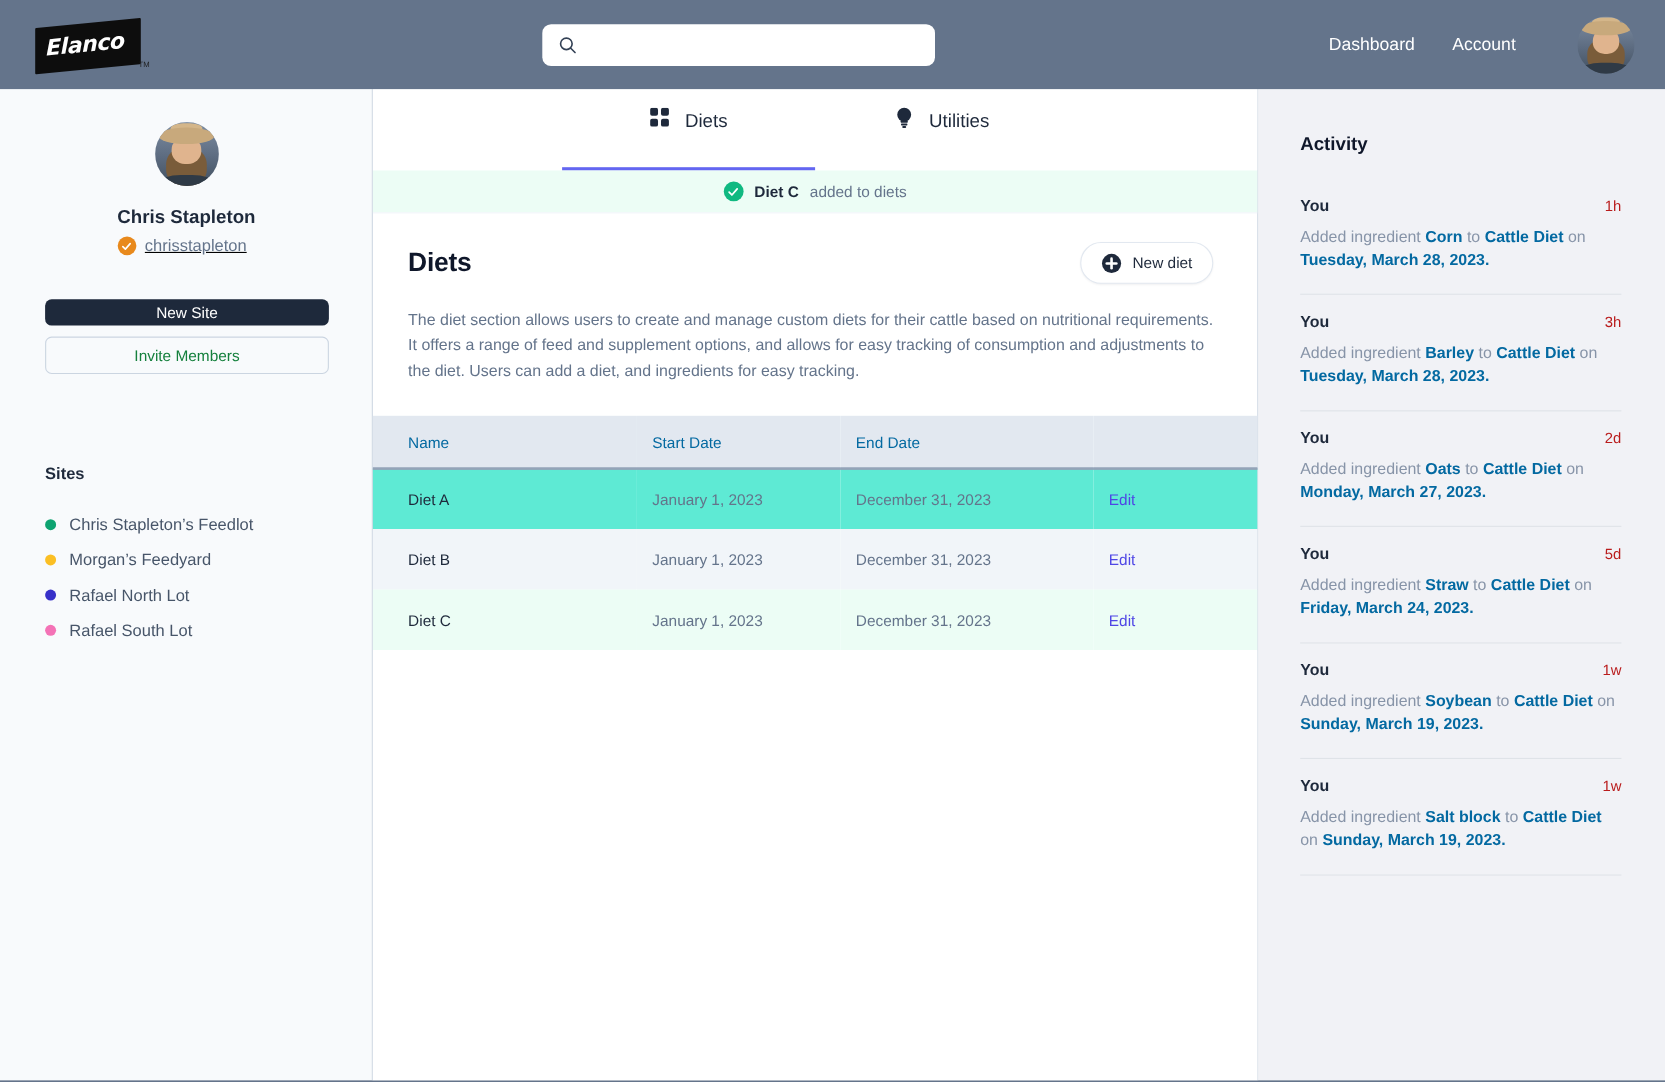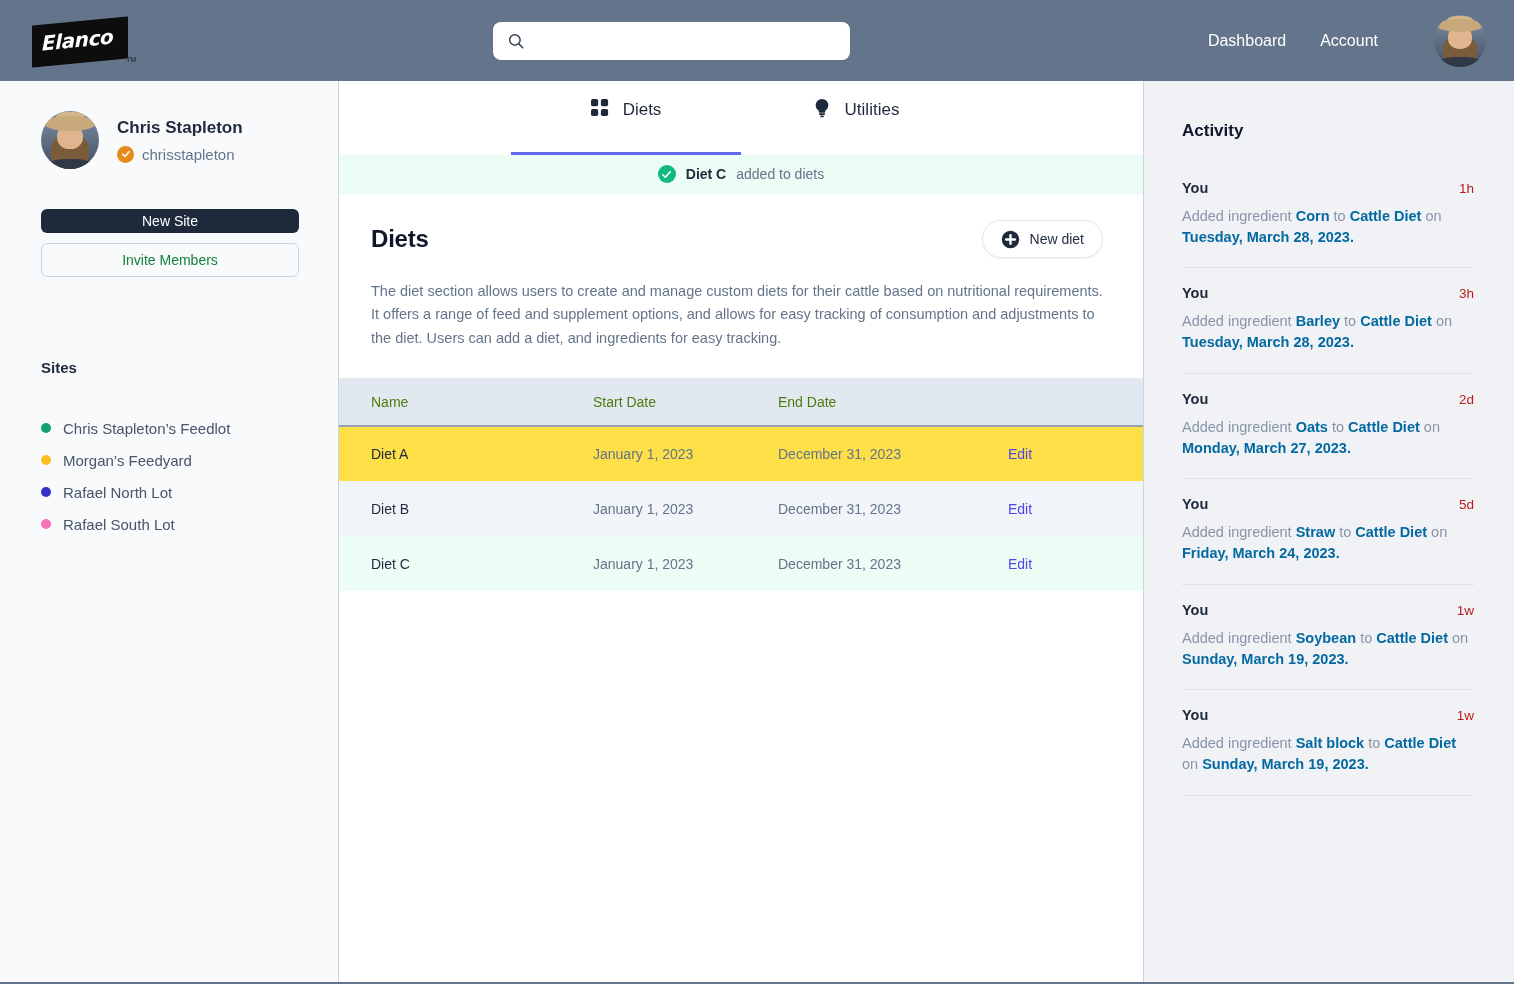--- a/index.html
+++ b/index.html
@@ -162,38 +162,40 @@
     width: 339px;
     min-width: 339px;
     background: #f8fafc;
     border-right: 1px solid #cbd5e1;
     padding: 30px 40px 0 41px;
   }
   .profile {
     display: flex;
     align-items: center;
     gap: 18px;
+    flex-direction: column;
   }
   .profile-avatar {
     width: 58px; height: 58px;
     border-radius: 50%;
     overflow: hidden;
     flex: 0 0 auto;
   }
   .profile-name {
     font-size: 17px;
     font-weight: bold;
     color: #1e293b;
     line-height: 1.3;
   }
   .profile-handle-row {
     display: flex;
     align-items: center;
     gap: 8px;
     margin-top: 6px;
+    text-decoration: underline;
   }
   .verified-badge {
     width: 17px; height: 17px;
     border-radius: 50%;
     background: #e8891c;
     display: flex;
     align-items: center;
     justify-content: center;
     flex: 0 0 auto;
   }
@@ -232,21 +234,21 @@
     align-items: center;
     justify-content: center;
   }
 
   .sites-title {
     margin-top: 82px;
     font-size: 15px;
     font-weight: bold;
     color: #1e293b;
   }
-  .sites-list { margin-top: 36px; }
+  .sites-list { margin-top: 22px; }
   .site-item {
     display: flex;
     align-items: center;
     gap: 12px;
     height: 32px;
     cursor: pointer;
   }
   .site-dot {
     width: 10px; height: 10px;
     border-radius: 50%;
@@ -357,37 +359,37 @@
     width: 100%;
     border-collapse: collapse;
     table-layout: fixed;
   }
   .table thead th {
     background: #e2e8f0;
     height: 48px;
     text-align: left;
     font-size: 14px;
     font-weight: normal;
-    color: #4d7c0f;
+    color: #0369a1;
     padding: 0 14px;
     border-bottom: 2px solid #94a3b8;
   }
   .table thead th:first-child { padding-left: 32px; }
   .table tbody td {
     height: 55px;
     font-size: 14px;
     color: #64748b;
     padding: 0 14px;
     vertical-align: middle;
   }
   .table tbody td:first-child {
     padding-left: 32px;
     color: #1e293b;
   }
-  .row-default { background: #fde047; }
+  .row-default { background: #5eead4; }
   .row-alt { background: #f1f5f9; }
   .row-highlight { background: #ecfdf5; }
   .edit-link {
     color: #4f46e5;
     font-size: 14px;
     text-decoration: none;
     cursor: pointer;
   }
   .col-name { width: 240px; }
   .col-start { width: 185px; }

